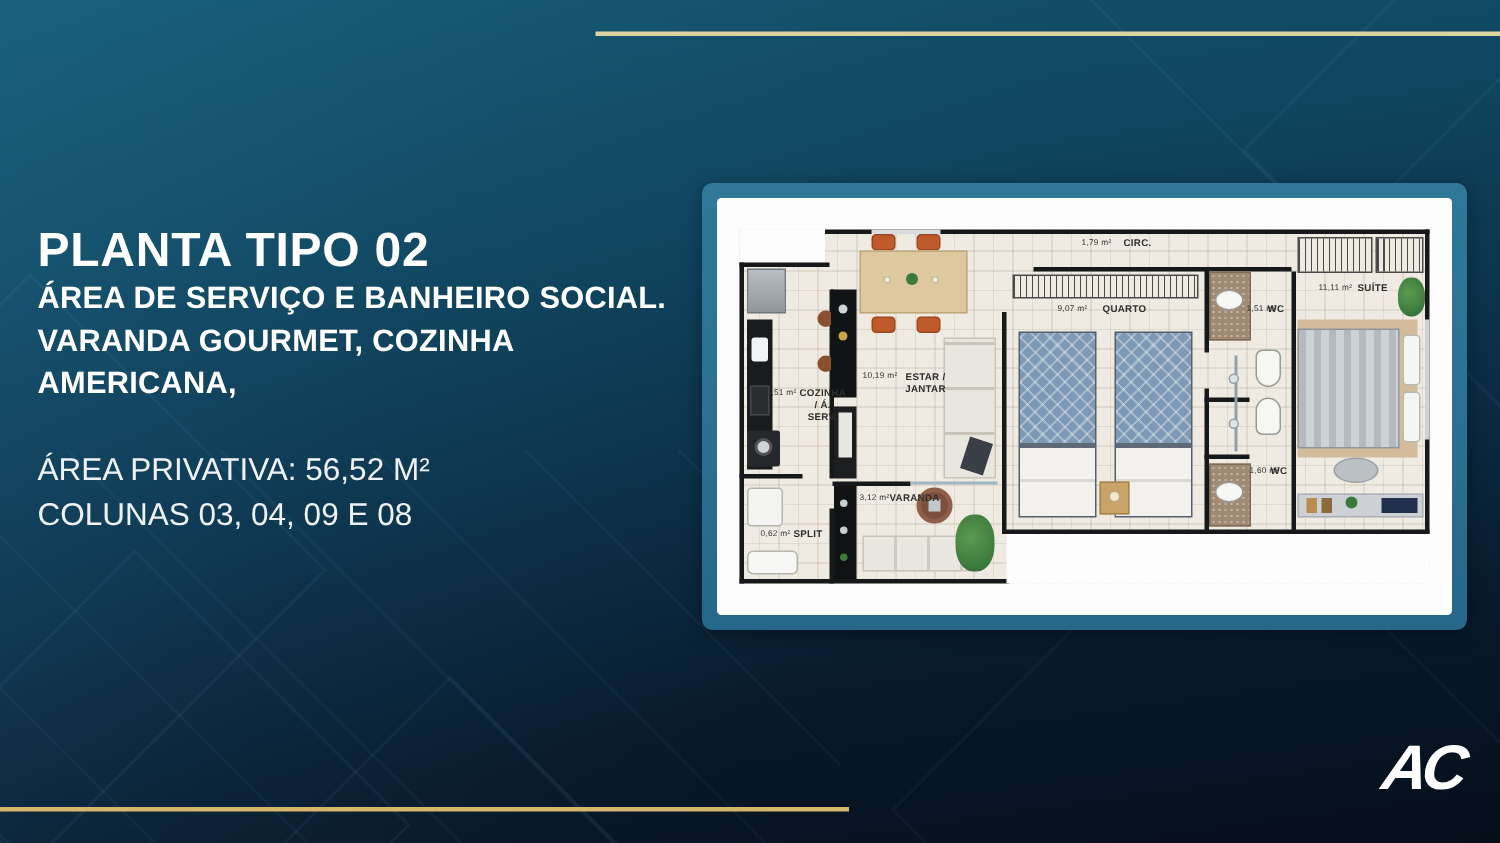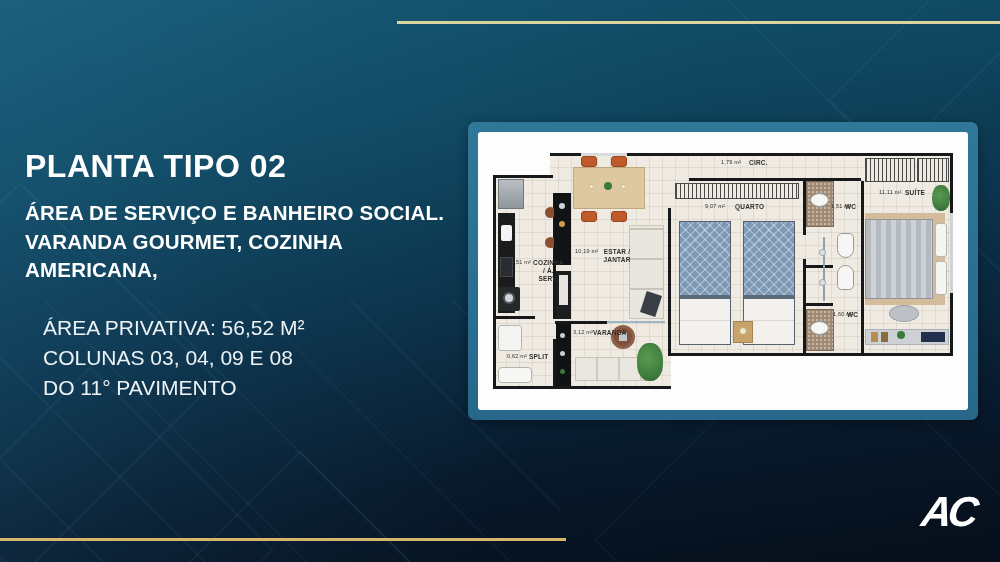--- a/index.html
+++ b/index.html
@@ -14,23 +14,23 @@
   .chev { position:absolute; border:2px solid rgba(130,190,220,0.07); transform:rotate(45deg); }
   .diagstripes { position:absolute; left:0; top:300px; width:560px; height:262px;
           background:repeating-linear-gradient(45deg, rgba(120,180,210,0.05) 0 2px, transparent 2px 72px); }
 
   .gold-line { position:absolute; height:3px; }
   .gold-top { left:397px; top:21px; width:603px; background:#dcd3a0; }
   .gold-bottom { left:0; top:538px; width:566px; background:#d6b66b; }
 
   
   .content { position:absolute; left:25px; top:148px; width:450px; z-index:3; color:#fff; }
-  .content h1 { font-size:32px; font-weight:700; letter-spacing:0.5px; margin-bottom:14px; }
+  .content h1 { font-size:32px; font-weight:700; letter-spacing:0.5px; }
   .subtitle p { font-size:20.5px; font-weight:700; line-height:28.5px; letter-spacing:0.2px; }
-  .details { margin-top:28px;margin-left:18px; }
+  .details { margin-top:28px; }
   .details p { font-size:21px; font-weight:400; line-height:30px; color:#eef2f5; }
 
   
   .logo { position:absolute; right:25px; bottom:26px; z-index:3; color:#fff;
           font-size:42px; font-weight:700; font-style:italic; letter-spacing:-4px;
           transform:skewX(-8deg); }
 
   
   .panel { position:absolute; left:468px; top:122px; width:510px; height:298px; z-index:2;
            background:linear-gradient(180deg,#2f7899,#27688a); border-radius:7px;
@@ -82,21 +82,20 @@
 
   <div class="content">
     <h1>PLANTA TIPO 02</h1>
     <div class="subtitle">
       <p>ÁREA DE SERVIÇO E BANHEIRO SOCIAL.</p>
       <p>VARANDA GOURMET, COZINHA AMERICANA,</p>
     </div>
     <div class="details">
       <p>ÁREA PRIVATIVA: 56,52 M²</p>
       <p>COLUNAS 03, 04, 09 E 08</p>
-      <p>DO 11° PAVIMENTO</p>
     </div>
   </div>
 
   <div class="panel">
     <div class="panel-white">
       <div class="plan">
 
         <div class="patch" style="left:0;top:0;width:57px;height:22px;"></div>
         <div class="patch" style="left:178px;top:203px;width:282px;height:33px;z-index:2;"></div>
 

